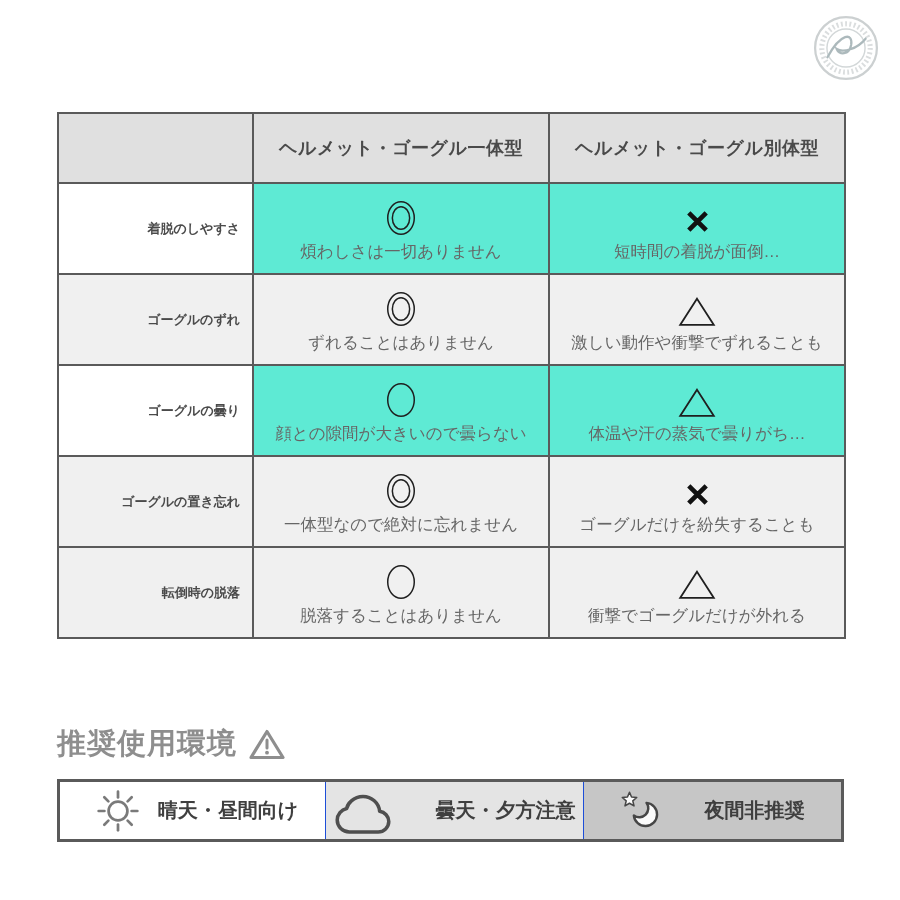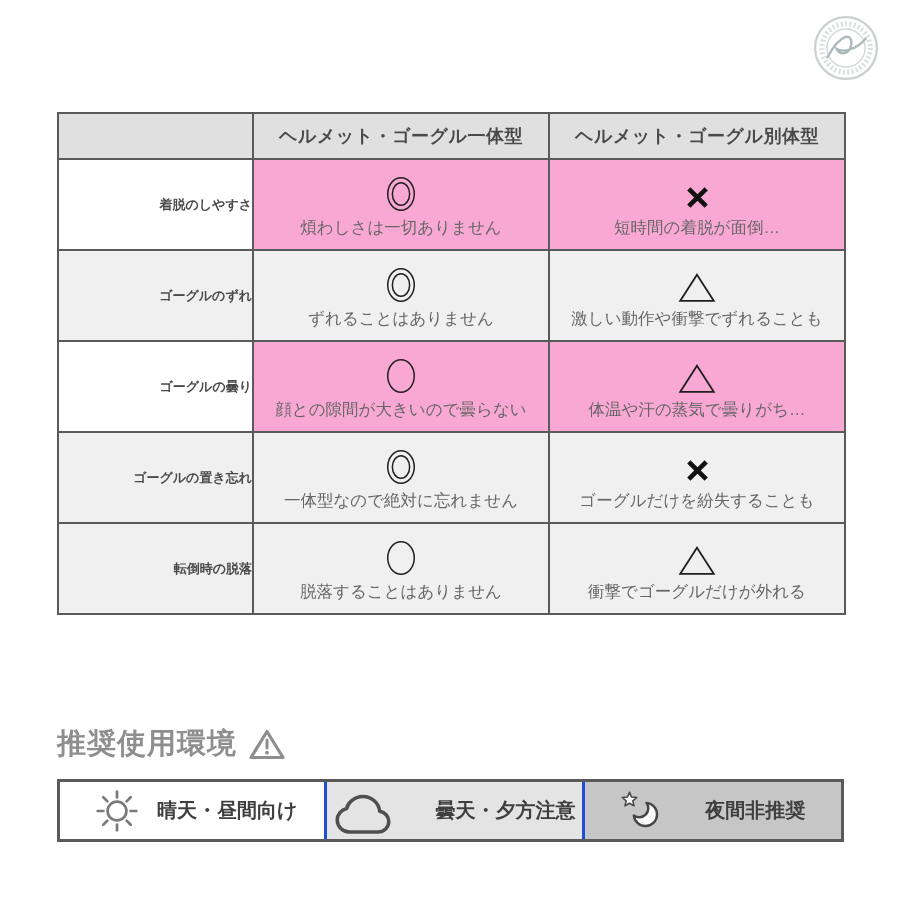--- a/index.html
+++ b/index.html
@@ -8,41 +8,41 @@
 
   
   .page-title{position:absolute;left:57px;top:33px;margin:0;font-size:34px;font-weight:bold;
               color:#8e8e8e;letter-spacing:1px;white-space:nowrap;}
 
   
   .logo{position:absolute;left:812px;top:14px;width:68px;height:68px;opacity:.9;}
 
   
   table.cmp{position:absolute;left:57px;top:112px;width:787px;border-collapse:collapse;table-layout:fixed;}
-  table.cmp th,table.cmp td{border:2px solid #5a5a5a;padding:0;}
+  table.cmp th,table.cmp td{border:2px solid #5a5a5a;padding:12px;}
   table.cmp col.c1{width:195px;} table.cmp col.c2{width:296px;} table.cmp col.c3{width:296px;}
   thead th{height:44px;background:#e0e0e0;font-size:18px;font-weight:bold;color:#4a4a4a;
            text-align:center;white-space:nowrap;letter-spacing:.5px;}
   tbody tr{height:91px;}
   tbody th.row-label{background:#fff;font-size:13px;font-weight:bold;color:#4a4a4a;
                      text-align:right;white-space:nowrap;}
-  tbody td.cell{background:#f9a8d4;text-align:center;vertical-align:middle;}
+  tbody td.cell{background:#5eead4;text-align:center;vertical-align:middle;}
   tbody tr.alt th.row-label, tbody tr.alt td.cell{background:#f0f0f0;}
   .sym{height:38px;display:flex;align-items:flex-end;justify-content:center;margin-bottom:7px;}
   .sym svg{display:block;}
   .note{font-size:16.5px;color:#666;white-space:nowrap;line-height:1;}
 
   
   .env-title{position:absolute;left:57px;top:724px;display:flex;align-items:center;gap:12px;
              font-size:29px;font-weight:bold;color:#8e8e8e;letter-spacing:1px;white-space:nowrap;}
   .env-bar{position:absolute;left:57px;top:779px;width:787px;height:63px;box-sizing:border-box;
            display:flex;border:3px solid #5a5a5a;}
   .env-item{flex:1;display:flex;align-items:center;justify-content:center;gap:17px;
             font-size:20px;font-weight:bold;color:#3f3f3f;white-space:nowrap;}
-  .env-item + .env-item{border-left:3px solid #1d4ed8;gap:44px;}
+  .env-item + .env-item{border-left:1px solid #1d4ed8;gap:44px;}
   .env-item.sunny{background:#ffffff;margin-left:8px;}
   .env-item.cloudy{background:#e4e4e4;}
   .env-item.night{background:#c6c6c6;}
   .moon-wrap{position:relative;width:40px;height:38px;flex:0 0 auto;}
   .moon-wrap .star-svg{position:absolute;left:0;top:-1px;width:17px;height:17px;}
   .moon-wrap .moon-svg{position:absolute;right:0;bottom:0;width:31px;height:31px;}
   .warn-svg{width:36px;height:33px;flex:0 0 auto;}
 </style>
 </head>
 <body>

